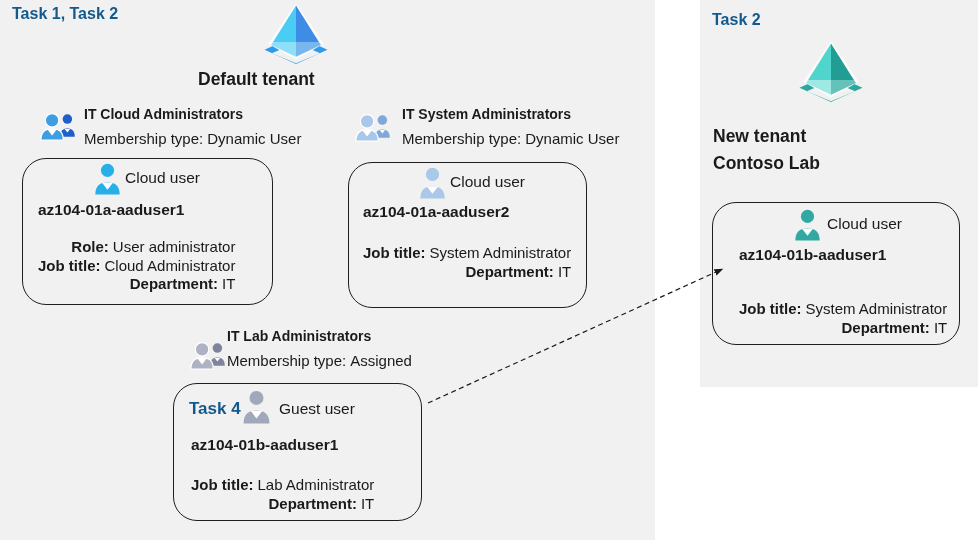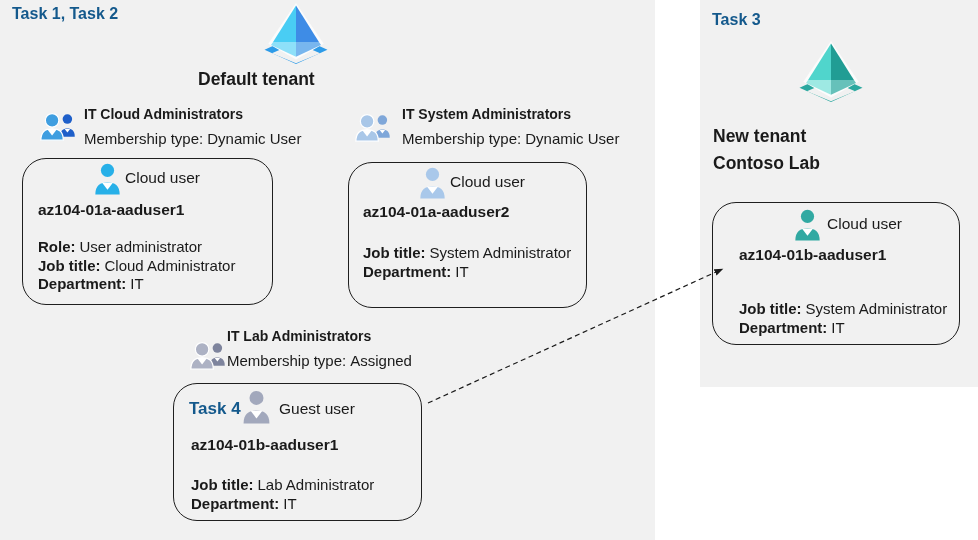--- a/index.html
+++ b/index.html
@@ -19,21 +19,21 @@
   .task-label{position:absolute;font-size:16px;font-weight:700;color:var(--task-blue);white-space:nowrap;}
   .tenant-title{position:absolute;font-size:17.5px;font-weight:700;text-align:left;white-space:nowrap;}
   .group-title{position:absolute;font-size:14px;font-weight:700;white-space:nowrap;}
   .line{position:absolute;font-size:15px;white-space:nowrap;}
   .line .b{font-weight:400;margin-right:4px;}
   .card{position:absolute;border:1.4px solid #1f1f1f;border-radius:24px;background:transparent;}
   .user-type{position:absolute;font-size:15.5px;white-space:nowrap;}
   .username{position:absolute;font-size:15.5px;font-weight:700;white-space:nowrap;}
   .task-inline{position:absolute;font-size:17px;font-weight:700;color:var(--task-blue);white-space:nowrap;}
   .fields{position:absolute;}
-  .field{font-size:15px;line-height:18.5px;white-space:nowrap;}
+  .field{font-size:15px;line-height:18.5px;white-space:nowrap;text-align:right;}
   .field .b{font-weight:700;margin-right:4px;}
   svg.ic{position:absolute;overflow:visible;}
   #arrow-layer{position:absolute;left:0;top:0;pointer-events:none;}
 </style>
 </head>
 <body>
 
 <svg width="0" height="0" style="position:absolute">
   <defs>
     <symbol id="person" viewBox="0 0 26 31">
@@ -127,21 +127,21 @@
         <use href="#person"></use>
       </svg>
     <div class="user-type" style="left:105px;top:16px">Guest user</div>
     <div class="username" style="left:17px;top:52px">az104-01b-aaduser1</div>
     <div class="fields" style="left:17px;top:92px">
       <div class="field"><span class="b">Job title:</span><span>Lab Administrator</span></div>
       <div class="field"><span class="b">Department:</span><span>IT</span></div>
     </div>
   </div>
 
-  <div class="task-label" style="left:712px;top:11px">Task 3</div>
+  <div class="task-label" style="left:712px;top:11px">Task 2</div>
   <svg class="ic" style="left:798px;top:41px;--adLight:var(--tl-light);--adLighter:var(--tl-lighter);--adDark:var(--tl-dark);--adDarker:var(--tl-darker);--adBase:var(--tl-base)" width="66" height="61">
       <use href="#adicon"></use>
     </svg>
   <div class="tenant-title" style="left:713px;top:123px;width:230px;line-height:27px">
     <div>New tenant</div>
     <div>Contoso Lab</div>
   </div>
 
   <div class="card" style="left:712px;top:202px;width:248px;height:143px">
     <svg class="ic" style="left:81px;top:6px;--pc:#31a9a2" width="27" height="32">

